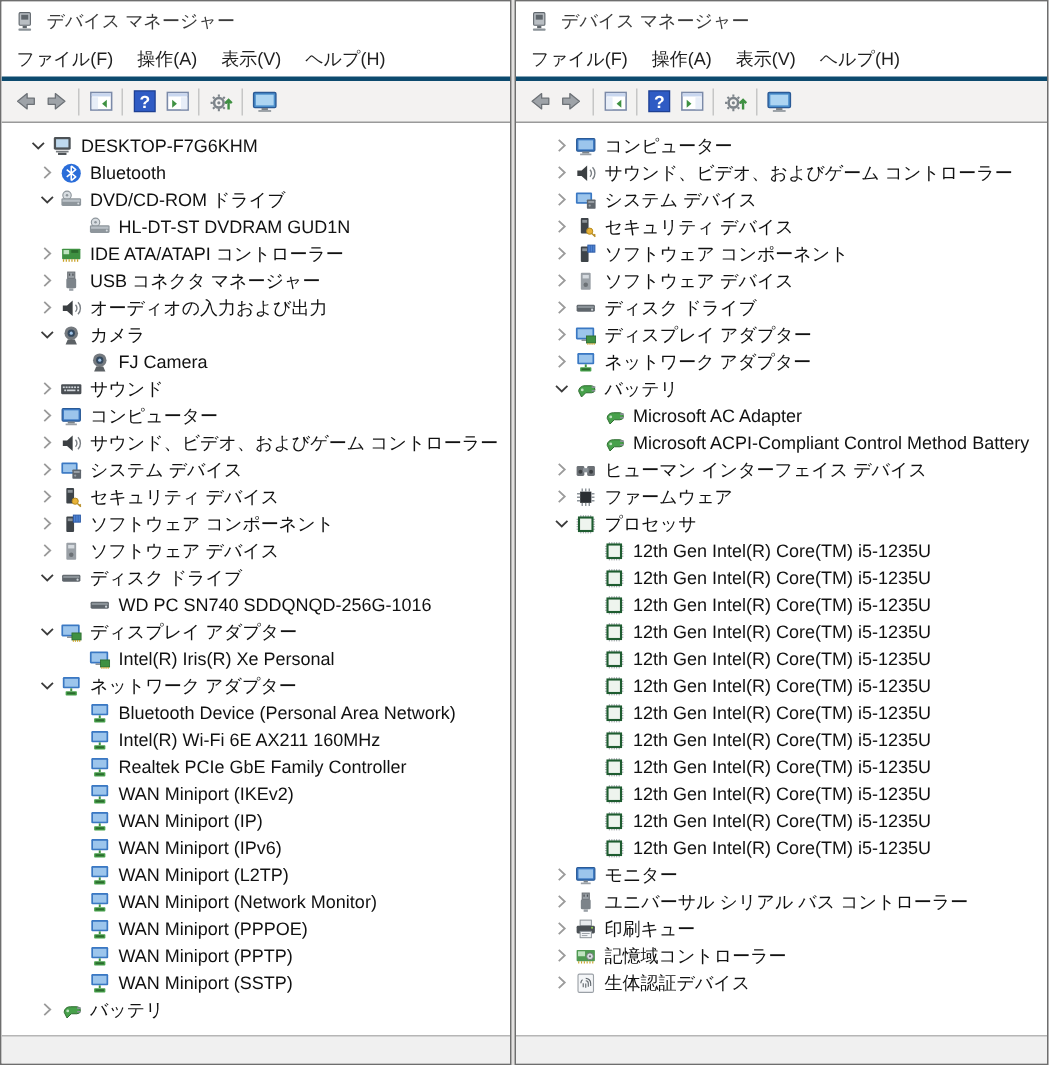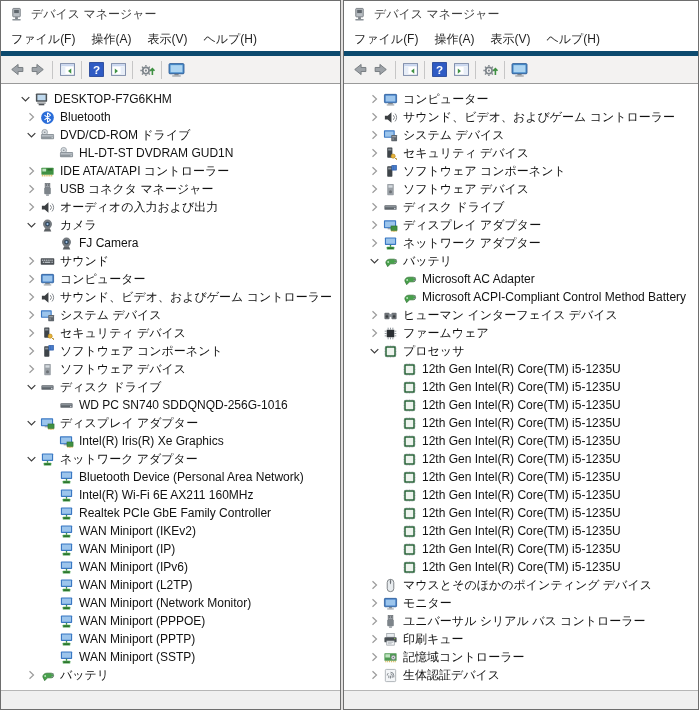--- a/index.html
+++ b/index.html
@@ -18,21 +18,21 @@
   #win1{left:343px;width:356px;}
   .titlebar{
     height:27px;flex:none;display:flex;align-items:center;
     padding-left:8px;background:#ffffff;
   }
   .app-icon{width:15px;height:15px;flex:none;margin-right:7px;}
   .app-icon svg,.ticon svg,.exp svg,.tbtn svg{display:block;width:100%;height:100%;}
   .title-text{font-size:12px;color:#3b3b3b;white-space:nowrap;}
   .menubar{
     height:23px;flex:none;display:flex;align-items:center;
-    background:#fff;border-bottom:5px solid #0c4a6e;
+    background:#fff;border-bottom:3px solid #0c4a6e;
     font-size:12px;color:#1f1f1f;padding-left:2px;
   }
   .menu-item{padding:3px 8px;white-space:nowrap;cursor:default;}
   .toolbar{
     height:27px;flex:none;display:flex;align-items:center;
     background:#f3f2f1;border-bottom:1px solid #9a9a9a;padding-left:4px;
   }
   .tbtn{width:22px;height:22px;flex:none;display:flex;align-items:center;justify-content:center;}
   .tbtn svg{width:17px;height:17px;}
   .tsep{width:1px;height:18px;background:#c6c6c6;margin:0 3px;flex:none;}
@@ -439,21 +439,21 @@
         <span class="exp"></span>
         <span class="ticon">
           <svg viewBox="0 0 16 16" xmlns="http://www.w3.org/2000/svg">
             <rect x="1" y="2.5" width="13" height="8.5" rx="0.8" fill="#3a78c3"></rect>
             <rect x="2.2" y="3.7" width="10.6" height="6.1" fill="#9cc5ec"></rect>
             <rect x="5" y="11" width="4" height="1" fill="#7d848a"></rect>
             <rect x="8.5" y="8.5" width="6.5" height="5" fill="#3f9142" stroke="#2c6b2e" stroke-width="0.6"></rect>
             <path d="M9.5 13.5v1.3M11 13.5v1.3M12.5 13.5v1.3M14 13.5v1.3" stroke="#c9a227" stroke-width="0.8"></path>
           </svg>
         </span>
-        <span class="tlabel">Intel(R) Iris(R) Xe Graphics</span>
+        <span class="tlabel">Intel(R) Iris(R) Xe Personal</span>
       </div>
       <div class="row" style="padding-left: 22px;">
         <span class="exp">
           <svg viewBox="0 0 16 16" xmlns="http://www.w3.org/2000/svg">
             <path d="M4.2 6.2L8 10l3.8-3.8" stroke="#3c3c3c" stroke-width="1.2" fill="none"></path>
           </svg>
         </span>
         <span class="ticon">
           <svg viewBox="0 0 16 16" xmlns="http://www.w3.org/2000/svg">
             <rect x="2" y="1.5" width="12" height="8" rx="0.8" fill="#3a78c3"></rect>
@@ -1060,35 +1060,20 @@
         <span class="tlabel">12th Gen Intel(R) Core(TM) i5-1235U</span>
       </div>
       <div class="row" style="padding-left: 22px;">
         <span class="exp">
           <svg viewBox="0 0 16 16" xmlns="http://www.w3.org/2000/svg">
             <path d="M6 4.2l4 3.8-4 3.8" stroke="#9b9b9b" stroke-width="1.2" fill="none"></path>
           </svg>
         </span>
         <span class="ticon">
           <svg viewBox="0 0 16 16" xmlns="http://www.w3.org/2000/svg">
-            <rect x="4.5" y="1.5" width="7" height="13" rx="3.2" fill="#e8ecef" stroke="#6c7176" stroke-width="0.9"></rect>
-            <path d="M8 1.5v5" stroke="#6c7176" stroke-width="0.9"></path>
-            <rect x="7.3" y="3" width="1.4" height="2.4" rx="0.7" fill="#6c7176"></rect>
-          </svg>
-        </span>
-        <span class="tlabel">マウスとそのほかのポインティング デバイス</span>
-      </div>
-      <div class="row" style="padding-left: 22px;">
-        <span class="exp">
-          <svg viewBox="0 0 16 16" xmlns="http://www.w3.org/2000/svg">
-            <path d="M6 4.2l4 3.8-4 3.8" stroke="#9b9b9b" stroke-width="1.2" fill="none"></path>
-          </svg>
-        </span>
-        <span class="ticon">
-          <svg viewBox="0 0 16 16" xmlns="http://www.w3.org/2000/svg">
             <rect x="1.5" y="2.5" width="13" height="9" rx="0.8" fill="#3a78c3" stroke="#2a5a96" stroke-width="0.8"></rect>
             <rect x="2.8" y="3.8" width="10.4" height="6.4" fill="#9cc5ec"></rect>
             <rect x="6.5" y="11.8" width="3" height="1.4" fill="#7d848a"></rect>
             <rect x="4.5" y="13.2" width="7" height="1.2" fill="#9aa0a6"></rect>
           </svg>
         </span>
         <span class="tlabel">モニター</span>
       </div>
       <div class="row" style="padding-left: 22px;">
         <span class="exp">

